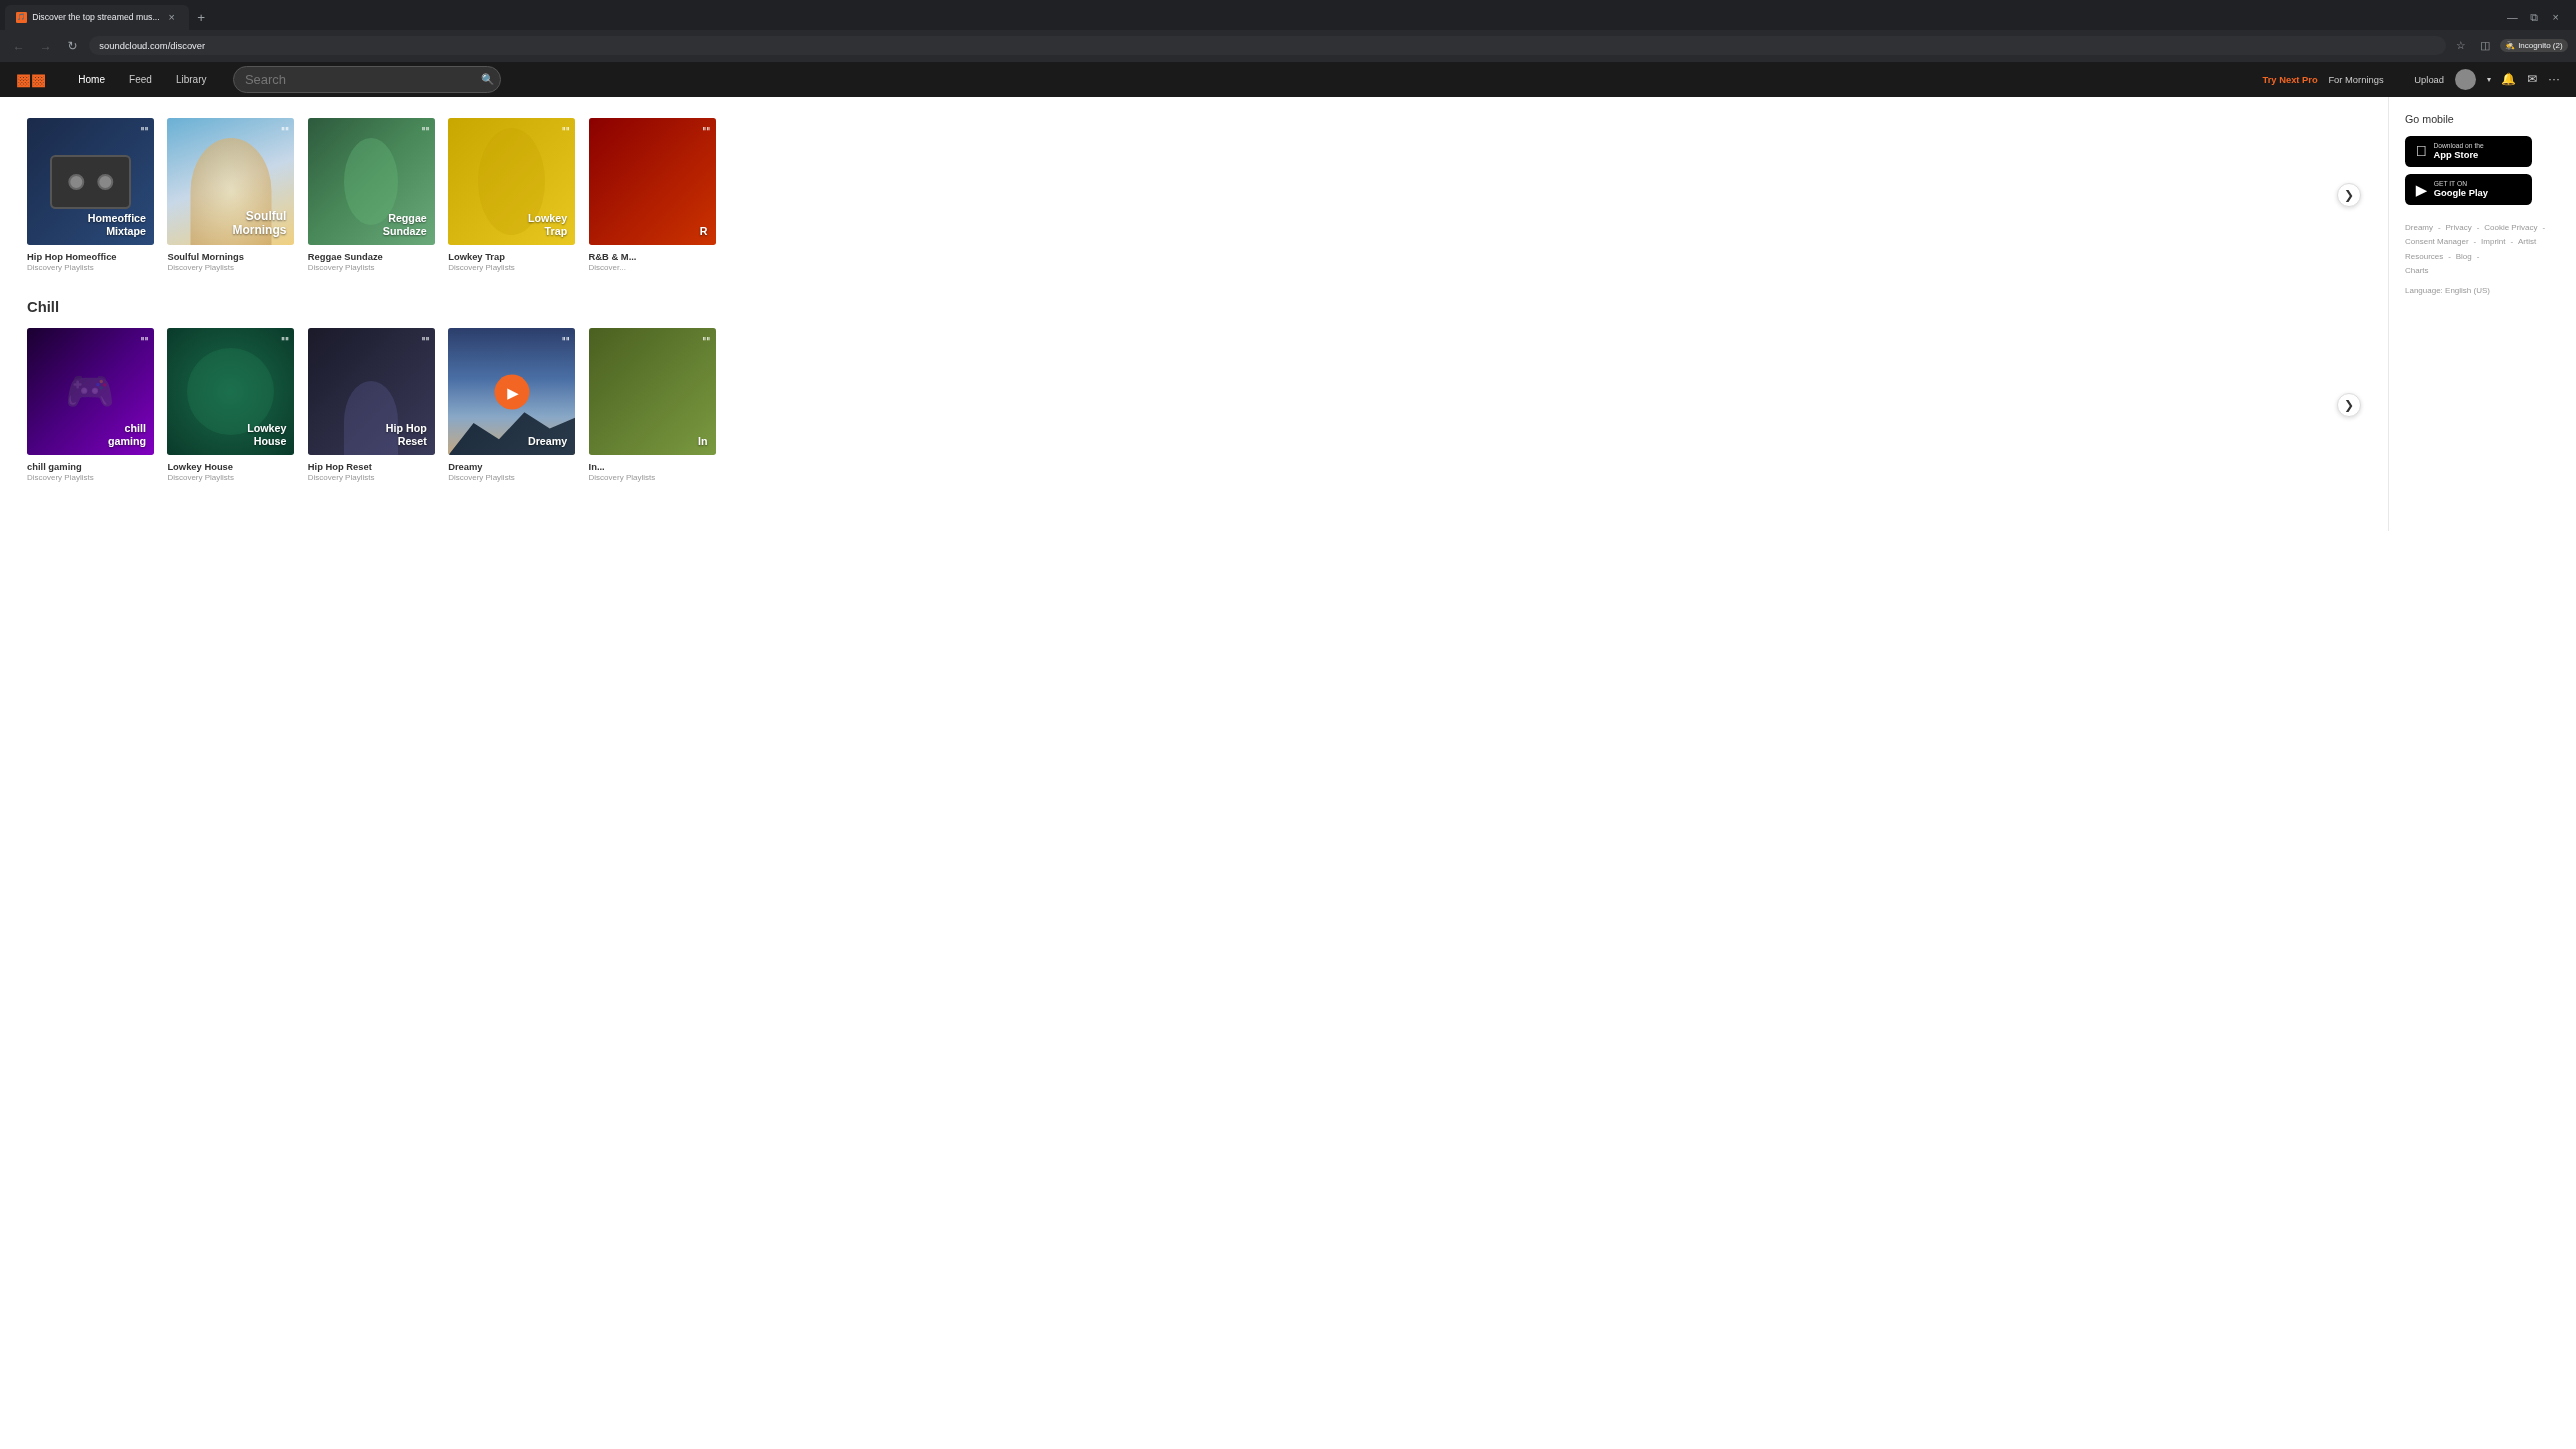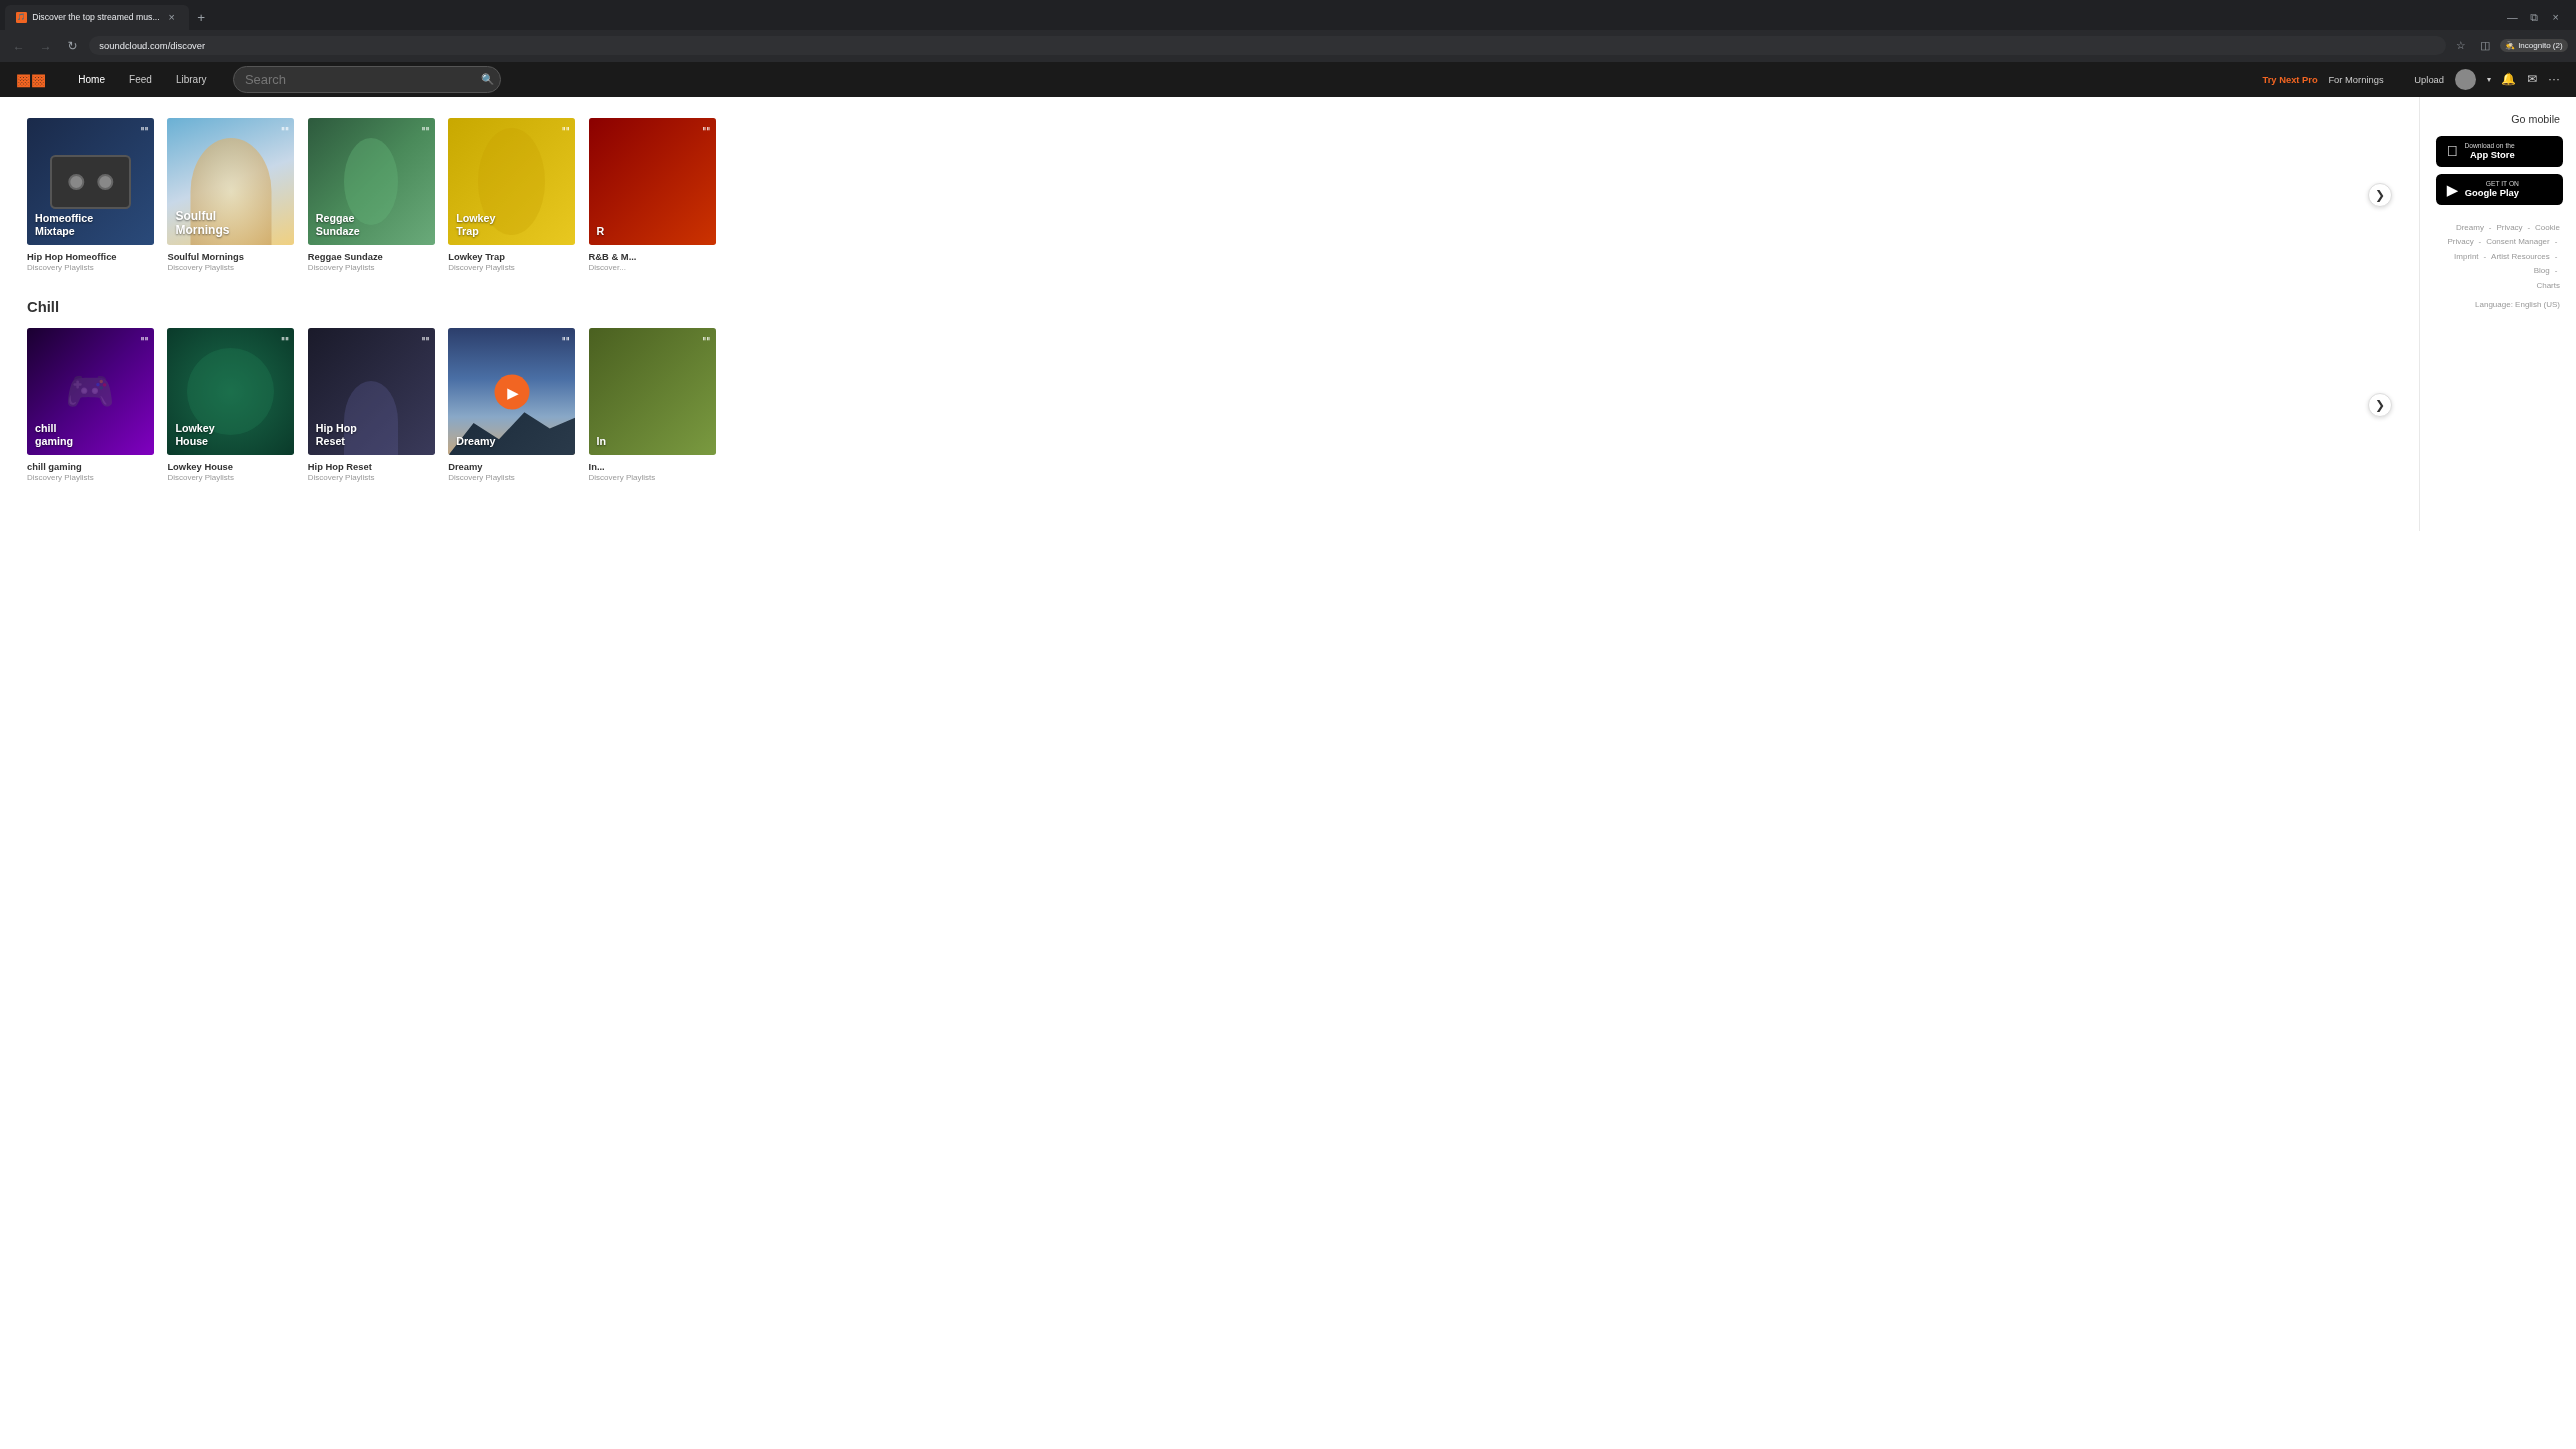--- a/index.html
+++ b/index.html
@@ -43,31 +43,31 @@
     .sc-header-right { display: flex; align-items: center; gap: 10.7px; margin-left: auto; }
     .try-pro { color: #f26522; font-size: 9.4px; font-weight: 600; cursor: pointer; }
     .for-artists { color: #ccc; font-size: 9.4px; cursor: pointer; }
     .upload-btn { color: #ccc; font-size: 9.4px; cursor: pointer; margin-left: 20px; }
     .avatar { width: 21.5px; height: 21.5px; background: #888; border-radius: 50%; }
     .header-icon { color: #ccc; font-size: 12px; cursor: pointer; }
 
     
     .sc-main { display: flex; gap: 0; }
     .sc-content { flex: 1; padding: 21.5px 27px; min-width: 0; }
-    .sc-sidebar { width: 157px; padding: 16px; flex-shrink: 0; border-left: 0.7px solid #e8e8e8; text-align: right; }
+    .sc-sidebar { width: 188px; padding: 16px; flex-shrink: 0; border-left: 0.7px solid #e8e8e8; }
 
     
     .section-title { font-size: 14.8px; font-weight: 700; color: #333; margin-bottom: 13.4px; }
 
     
     .playlist-row { display: flex; align-items: center; gap: 0; position: relative; }
     .playlist-grid { display: flex; gap: 13.4px; overflow: hidden; flex: 1; }
     .playlist-card { flex-shrink: 0; width: 127px; cursor: pointer; }
     .playlist-thumb { width: 127px; height: 127px; border-radius: 2.7px; overflow: hidden; position: relative; }
-    .thumb-text { position: absolute; bottom: 8px; left: 8px; right: 8px; color: white; font-size: 10.7px; font-weight: 700; line-height: 1.2; text-shadow: 0 0.7px 2px rgba(0,0,0,0.5); }
+    .thumb-text { position: absolute; bottom: 8px; left: 8px; right: 8px; color: white; font-size: 10.7px; font-weight: 700; line-height: 1.2; text-shadow: 0 0.7px 2px rgba(0,0,0,0.5); text-align: right; }
     .playlist-name { font-size: 9.4px; font-weight: 600; color: #333; margin-top: 5.4px; }
     .playlist-sub { font-size: 8px; color: #999; margin-top: 1.3px; }
     .scroll-btn { width: 24px; height: 24px; background: white; border: 0.7px solid #ddd; border-radius: 50%; display: flex; align-items: center; justify-content: center; cursor: pointer; font-size: 12px; color: #333; box-shadow: 0 1.3px 4px rgba(0,0,0,0.15); flex-shrink: 0; margin-left: 5.4px; }
 
     
     .section-block { margin-bottom: 27px; }
 
     
     .go-mobile-title { font-size: 10.7px; color: #333; margin-bottom: 10.7px; }
     .store-badges { display: flex; flex-direction: column; gap: 6.7px; margin-bottom: 16px; }

